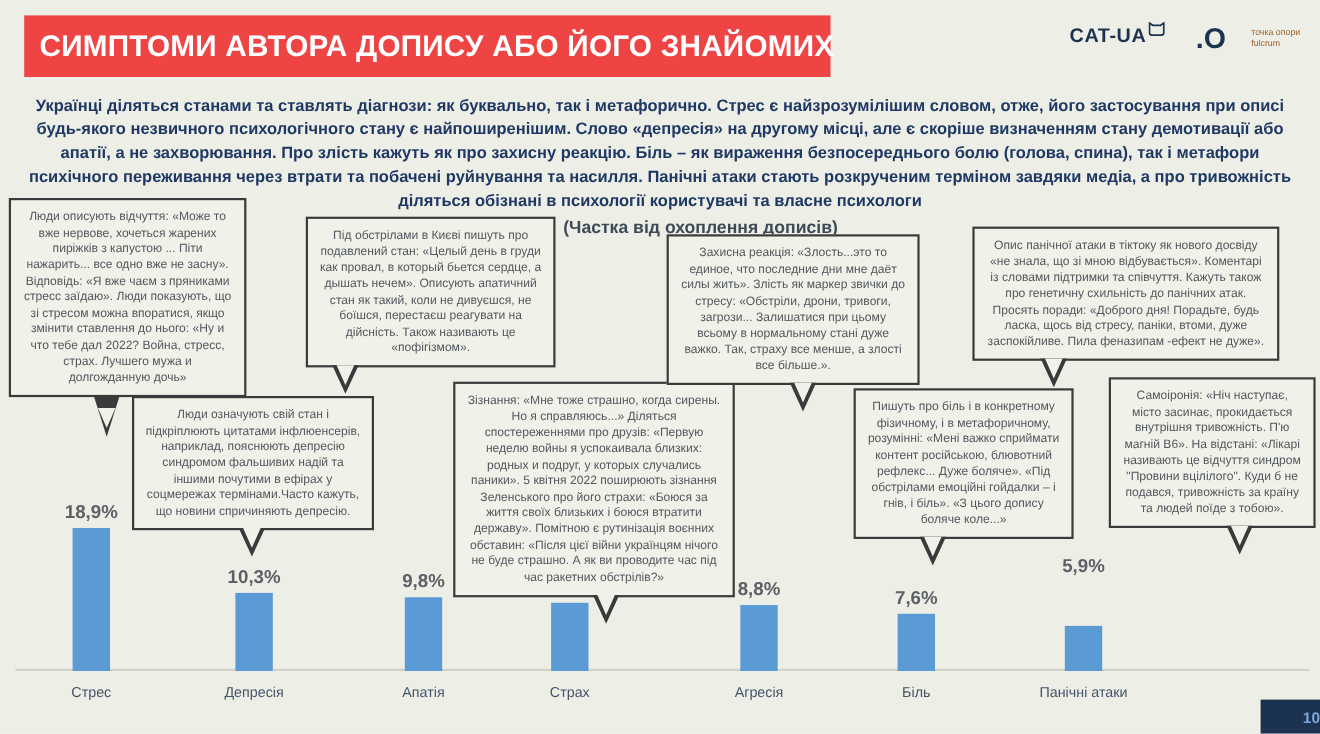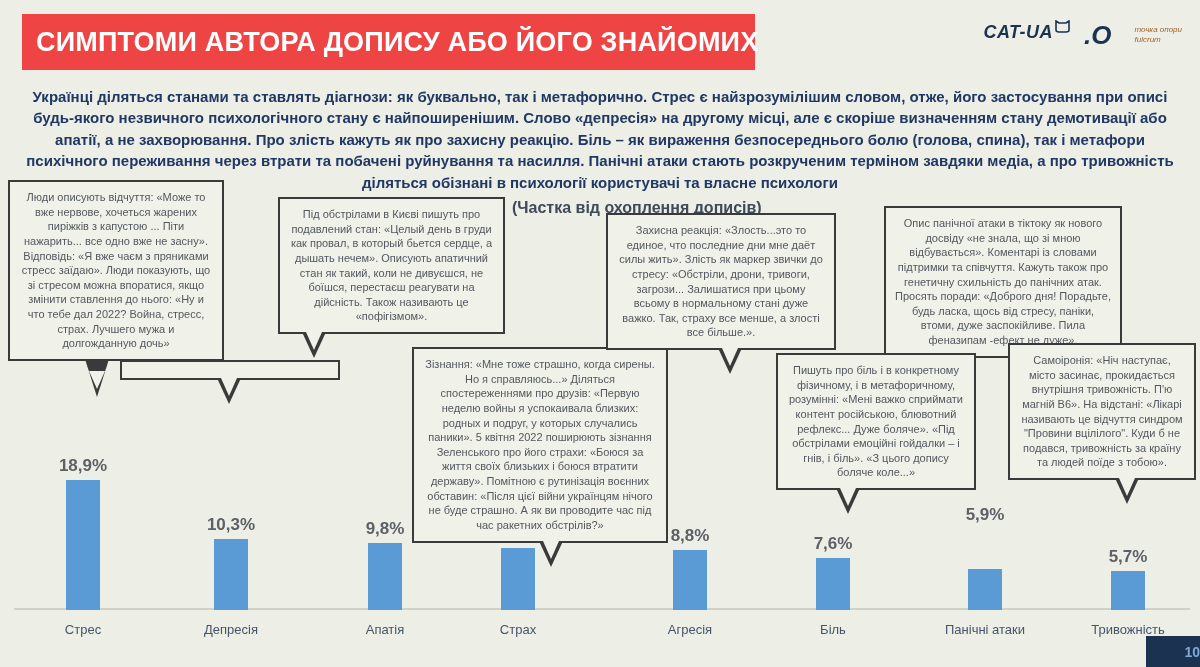--- a/index.html
+++ b/index.html
@@ -17,21 +17,21 @@
     background: #ef4444;
     display: flex; align-items: center;
     padding-left: 14px; box-sizing: border-box;
   }
   .title-bar span {
     color: #ffffff; font-size: 27px; font-weight: 700;
     letter-spacing: 0.2px; white-space: nowrap;
   }
   .logos {
     position: absolute; right: 18px; top: 22px;
-    display: flex; align-items: flex-start; gap: 14px; font-style: italic;
+    display: flex; align-items: flex-start; gap: 28px;
   }
   .catua { display: flex; align-items: flex-start; color: #1b3351; }
   .catua .cat-txt { font-size: 18px; font-weight: 700; letter-spacing: 0.5px; }
   .catua svg { margin-left: 2px; margin-top: -2px; }
   .fulcrum { display: flex; align-items: center; }
   .fulcrum .fmark { font-size: 26px; font-weight: 700; color: #1b3351; line-height: 1; }
   .fulcrum .ftext { display: flex; flex-direction: column; margin-left: 3px; }
   .fulcrum .ftext span { font-size: 8px; color: #a0622d; line-height: 1.2; margin-left: 20px; }
   
   .intro {
@@ -66,21 +66,21 @@
     content: ""; position: absolute; top: -26px; left: -8px;
     border-left: 8px solid transparent;
     border-right: 8px solid transparent;
     border-top: 18px solid #f0f2e9;
   }
   .b1 { left: 8px;    top: 180px; width: 216px; }
   .b2 { left: 120px;  top: 360px; width: 220px; }
   .b3 { left: 278px;  top: 197px; width: 227px; }
   .b4 { left: 412px;  top: 347px; width: 256px; }
   .b5 { left: 606px;  top: 213px; width: 230px; }
-  .b6 { left: 884px;  top: 206px; width: 238px; }
+  .b6 { left: 884px;  top: 206px; width: 279px; }
   .b7 { left: 776px;  top: 353px; width: 200px; }
   .b8 { left: 1008px; top: 343px; width: 188px; }
   .b1 .tail { left: 75px;  border-top-width: 38px; }
   .b2 .tail { left: 95px; }
   .b3 .tail { left: 22px; }
   .b4 .tail { left: 125px; }
   .b5 .tail { left: 110px; }
   .b6 .tail { left: 60px; }
   .b7 .tail { left: 58px; }
   .b8 .tail { left: 105px; }
@@ -148,20 +148,21 @@
 
   <p class="intro">Українці діляться станами та ставлять діагнози: як буквально, так і метафорично. Стрес є найзрозумілішим словом, отже, його застосування при описі будь-якого незвичного психологічного стану є найпоширенішим. Слово «депресія» на другому місці, але є скоріше визначенням стану демотивації або апатії, а не захворювання. Про злість кажуть як про захисну реакцію. Біль – як вираження безпосереднього болю (голова, спина), так і метафори психічного переживання через втрати та побачені руйнування та насилля. Панічні атаки стають розкрученим терміном завдяки медіа, а про тривожність діляться обізнані в психології користувачі та власне психологи</p>
 
   <div class="subtitle">(Частка від охоплення дописів)</div>
 
   <div class="bubble b1">
     <span>Люди описують відчуття: «Може то вже нервове, хочеться жарених пиріжків з капустою ... Піти нажарить... все одно вже не засну». Відповідь: «Я вже чаєм з пряниками стресс заїдаю». Люди показують, що зі стресом можна впоратися, якщо змінити ставлення до нього: «Ну и что тебе дал 2022? Война, стресс, страх. Лучшего мужа и долгожданную дочь»</span>
     <span class="tail"></span>
   </div>
   <div class="bubble b2">
+    <span>Люди означують свій стан і підкріплюють цитатами інфлюенсерів, наприклад, пояснюють депресію синдромом фальшивих надій та іншими почутими в ефірах у соцмережах термінами.Часто кажуть, що новини спричиняють депресію.</span>
     <span class="tail"></span>
   </div>
   <div class="bubble b3">
     <span>Під обстрілами в Києві пишуть про подавлений стан: «Целый день в груди как провал, в который бьется сердце, а дышать нечем». Описують апатичний стан як такий, коли не дивуєшся, не боїшся, перестаєш реагувати на дійсність. Також називають це «пофігізмом».</span>
     <span class="tail"></span>
   </div>
   <div class="bubble b4">
     <span>Зізнання: «Мне тоже страшно, когда сирены. Но я справляюсь...» Діляться спостереженнями про друзів: «Первую неделю войны я успокаивала близких: родных и подруг, у которых случались паники». 5 квітня 2022 поширюють зізнання Зеленського про його страхи: «Боюся за життя своїх близьких і боюся втратити державу». Помітною є рутинізація воєнних обставин: «Після цієї війни українцям нічого не буде страшно. А як ви проводите час під час ракетних обстрілів?»</span>
     <span class="tail"></span>
   </div>
@@ -212,23 +213,18 @@
   <div class="bar-group g6">
     <span class="pct">7,6%</span>
     <div class="bar"></div>
     <span class="cat">Біль</span>
   </div>
   <div class="bar-group g7">
     <span class="pct">5,9%</span>
     <div class="bar"></div>
     <span class="cat">Панічні атаки</span>
   </div>
-  <div class="bar-group g8">
-    <span class="pct">5,7%</span>
-    <div class="bar"></div>
-    <span class="cat">Тривожність</span>
-  </div>
 
   <div class="page-badge">
     <span>10</span>
   </div>
 
 </div>
 
 </body></html>

